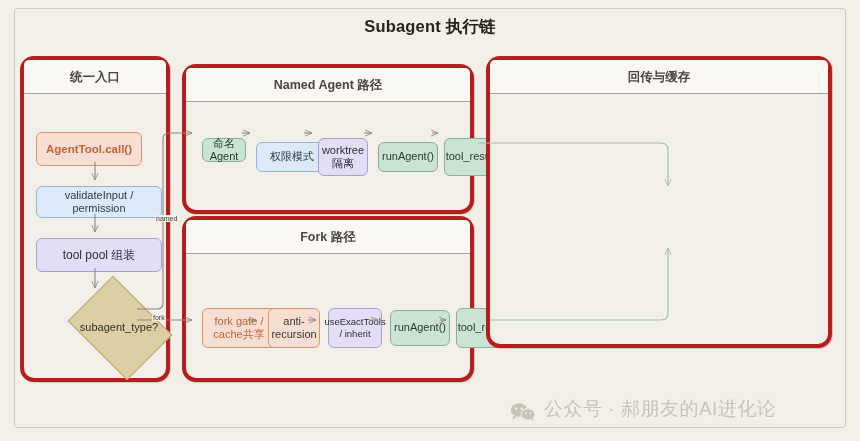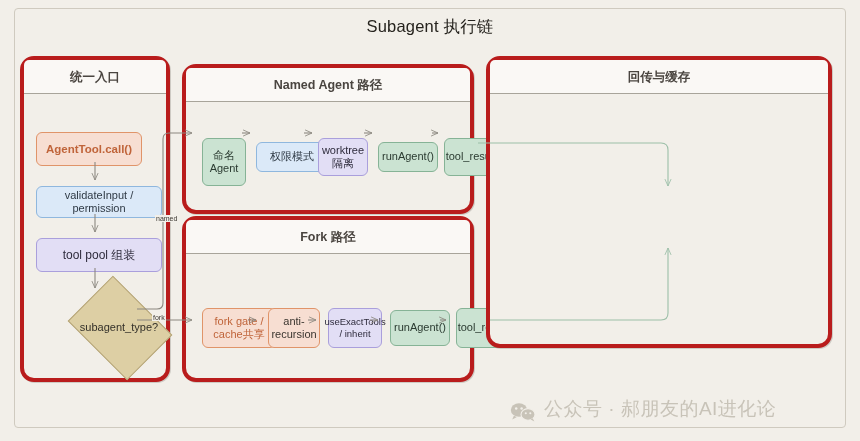--- a/index.html
+++ b/index.html
@@ -27,21 +27,21 @@
     background: #f2efe9;
     box-sizing: border-box;
   }
   .diagram-title {
     position: absolute;
     left: 0;
     top: 16px;
     width: 860px;
     text-align: center;
     font-size: 16.5px;
-    font-weight: normal;
+    font-weight: bold;
     color: #26231e;
     letter-spacing: 0.2px;
   }
   
   .panel {
     position: absolute;
     border: 4px solid #b91c1c;
     border-radius: 14px;
     background: #f2efe9;
     box-sizing: border-box;
@@ -152,21 +152,21 @@
       <div class="diamond-wrap" style="left:34px; top:202px; width:82px; height:62px;">
         <div class="diamond-shape"></div>
         <div class="diamond-label">subagent_type?</div>
       </div>
     </div>
   </div>
 
   <div class="panel" id="panel-named">
     <div class="panel-header">Named Agent 路径</div>
     <div class="panel-body">
-      <div class="node n-green" style="left:16px; top:36px; width:44px; height:48px;">命名
+      <div class="node n-green" style="left:16px; top:36px; width:44px; height:24px;">命名
 Agent</div>
       <div class="node n-blue" style="left:70px; top:40px; width:72px; height:30px;">权限模式</div>
       <div class="node n-purple" style="left:132px; top:36px; width:50px; height:38px;">worktree
 隔离</div>
       <div class="node n-green" style="left:192px; top:40px; width:60px; height:30px;">runAgent()</div>
       <div class="node n-green" style="left:258px; top:36px; width:54px; height:38px;">tool_result</div>
     </div>
   </div>
 
   <div class="panel" id="panel-fork">

